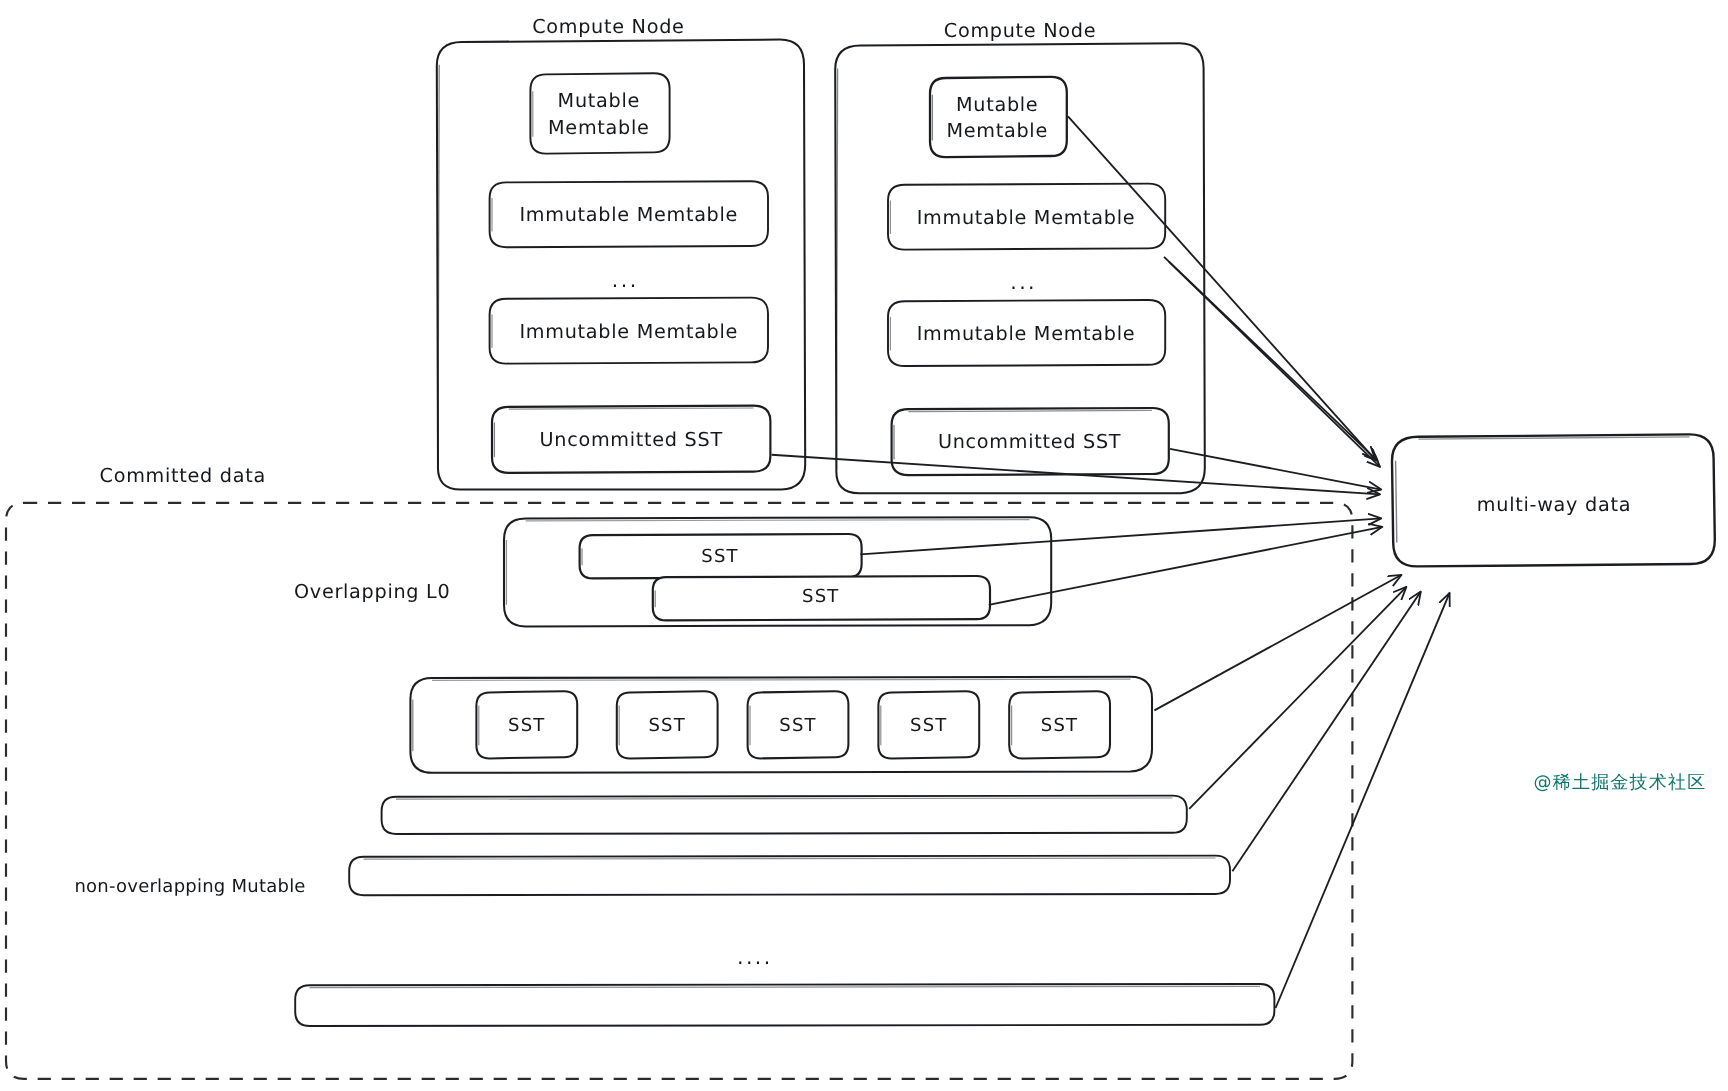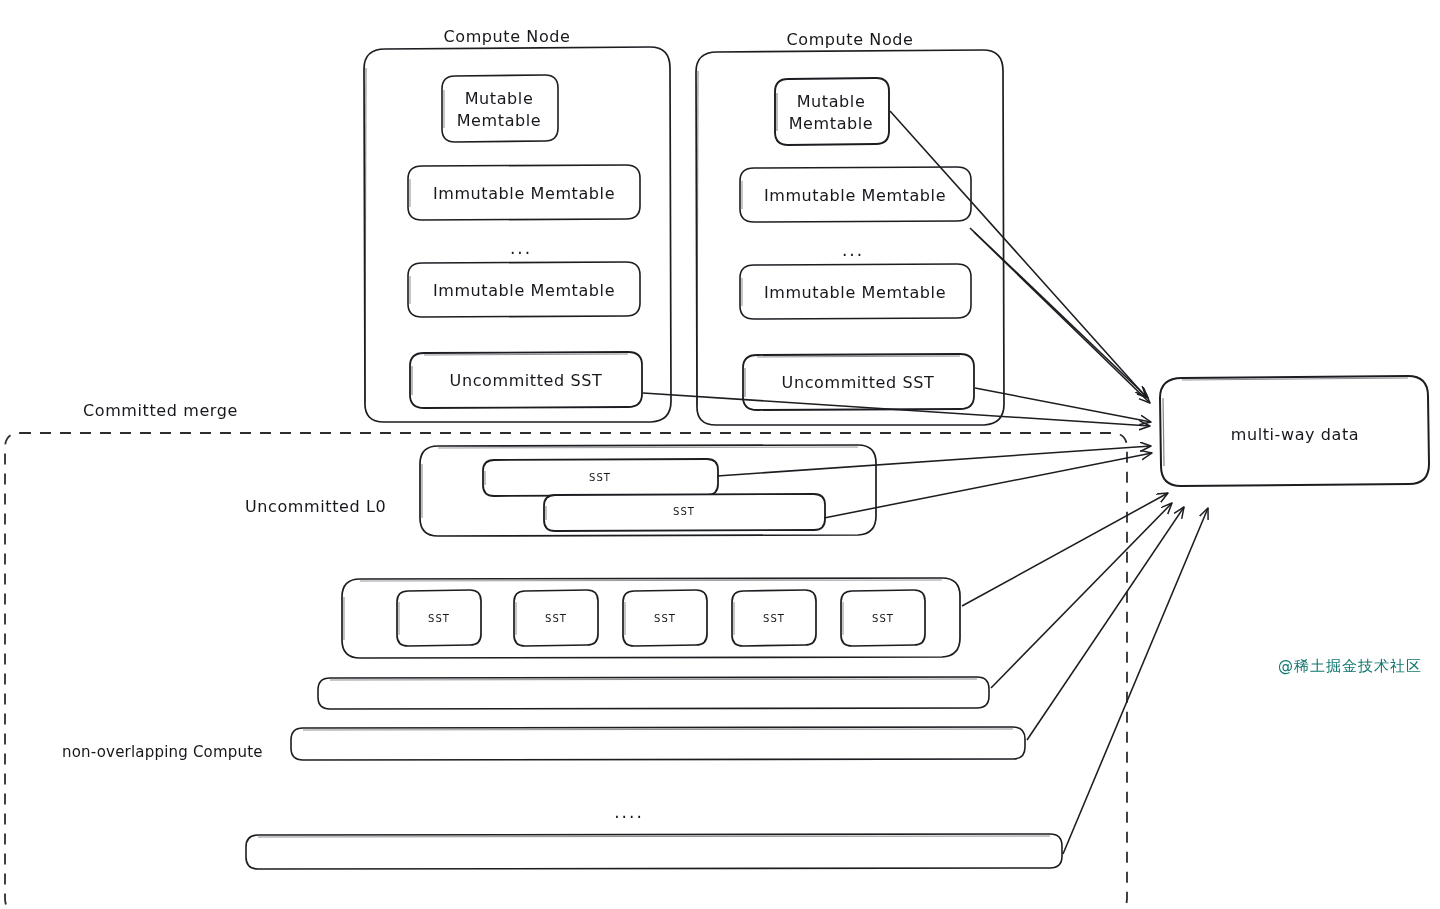--- a/index.html
+++ b/index.html
@@ -1,33 +1,33 @@
 <!DOCTYPE html>
 <html><head>
 <meta charset="utf-8">
 <style>
   html,body{margin:0;padding:0;background:#ffffff;}
   body{
     font-family:"DejaVu Sans", sans-serif;
     width:1440px;height:909px;overflow:hidden;position:relative;
   }
-  #stage{position:absolute;left:0;top:16px;width:1440px;height:696px;}
+  #stage{position:absolute;left:0;top:2px;width:1440px;height:696px;}
   svg#art{position:absolute;left:0;top:0;width:1440px;height:909px;}
 
   .label{
     position:absolute;
     font-family:"DejaVu Sans", sans-serif;
     color:#16181c;
     white-space:nowrap;
     letter-spacing:.6px;
   }
   .lbl-title{font-size:16px;}
   .lbl-group{font-size:16px;}
   .lbl-box{font-size:16px;}
-  .lbl-sst{font-size:10px;letter-spacing:1px;}
+  .lbl-sst{font-size:15px;letter-spacing:1px;}
   .lbl-dots{font-size:17px;letter-spacing:2px;color:#16181c;}
   .lbl-nonoverlap{font-size:15px;letter-spacing:.2px;}
   .center{transform:translate(-50%,-50%);}
   .watermark{
     position:absolute;right:18px;bottom:36px;
     font-size:15px;color:#0f766e;letter-spacing:1px;
     font-family:"DejaVu Sans", sans-serif;
   }
 </style>
 </head>
@@ -186,23 +186,23 @@
   <div class="label lbl-box center" style="left:524px;top:274px;">Immutable Memtable</div>
   <div class="label lbl-box center" style="left:526px;top:364px;">Uncommitted SST</div>
 
   <div class="label lbl-box center" style="left:831px;top:85px;">Mutable</div>
   <div class="label lbl-box center" style="left:831px;top:107px;">Memtable</div>
   <div class="label lbl-box center" style="left:855px;top:179px;">Immutable Memtable</div>
   <div class="label lbl-dots center" style="left:853px;top:234px;">...</div>
   <div class="label lbl-box center" style="left:855px;top:276px;">Immutable Memtable</div>
   <div class="label lbl-box center" style="left:858px;top:366px;">Uncommitted SST</div>
 
-  <div class="label lbl-group" style="left:83px;top:385px;">Committed merge</div>
-  <div class="label lbl-group" style="left:245px;top:481px;">Uncommitted L0</div>
-  <div class="label lbl-nonoverlap" style="left:62px;top:727px;">non-overlapping Compute</div>
+  <div class="label lbl-group" style="left:83px;top:385px;">Committed data</div>
+  <div class="label lbl-group" style="left:245px;top:481px;">Overlapping L0</div>
+  <div class="label lbl-nonoverlap" style="left:62px;top:727px;">non-overlapping Mutable</div>
 
   <div class="label lbl-sst center" style="left:600px;top:461px;">SST</div>
   <div class="label lbl-sst center" style="left:684px;top:495px;">SST</div>
 
   <div class="label lbl-sst center" style="left:439px;top:602px;">SST</div>
   <div class="label lbl-sst center" style="left:556px;top:602px;">SST</div>
   <div class="label lbl-sst center" style="left:665px;top:602px;">SST</div>
   <div class="label lbl-sst center" style="left:774px;top:602px;">SST</div>
   <div class="label lbl-sst center" style="left:883px;top:602px;">SST</div>
 

